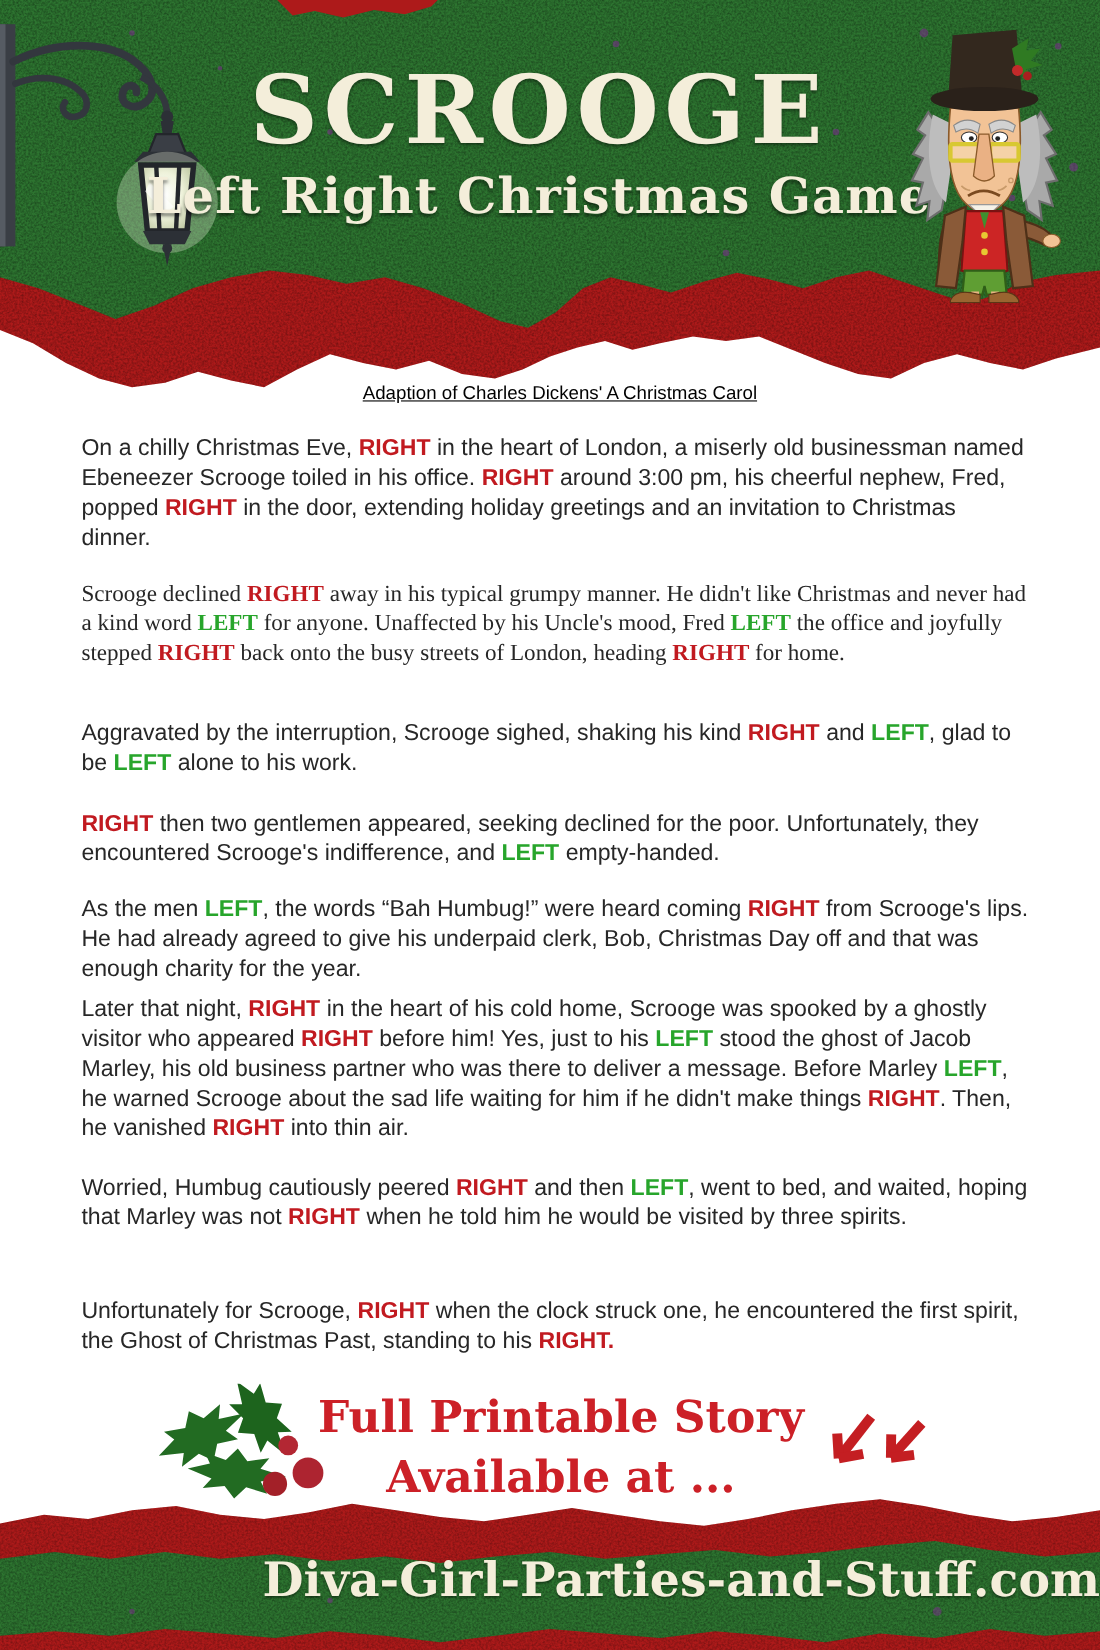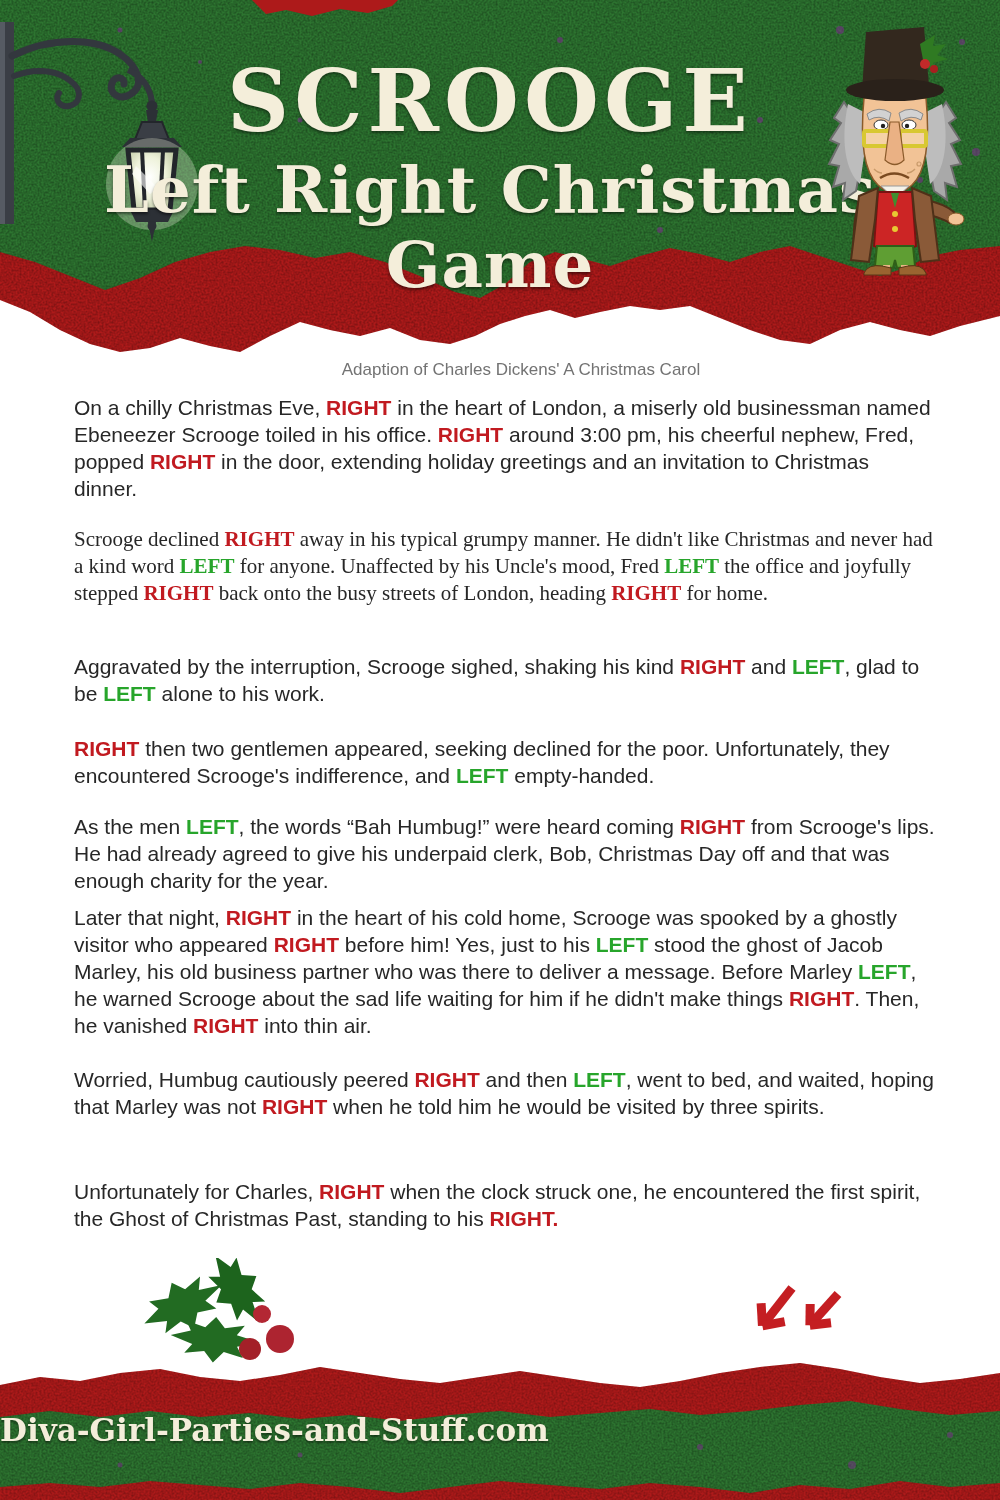--- a/index.html
+++ b/index.html
@@ -21,28 +21,28 @@
     font-family:"DejaVu Serif",serif;font-weight:bold;
     font-size:86px;letter-spacing:5px;
     color:var(--cream);
     text-shadow:0 2px 3px rgba(0,0,0,.45);
     margin-top:16px;
   }
   .subtitle{
     position:absolute;top:152px;left:60px;width:860px;
     text-align:center;
     font-family:"DejaVu Serif",serif;font-weight:bold;
-    font-size:64px;letter-spacing:1px;
+    font-size:45px;letter-spacing:1px;
     color:var(--cream);
     text-shadow:0 2px 3px rgba(0,0,0,.5);
   }
   
   .tagline{
-    position:absolute;top:344px;left:74px;width:862px;margin:16px;
-    text-align:center;font-size:17px;color:#737373;
+    position:absolute;top:344px;left:74px;width:862px;margin:4px;
+    text-align:center;font-size:17px;color:#000000;text-decoration:underline;
   }
   .story{position:absolute;top:0;left:74px;width:862px;height:0;}
   .para{
     position:absolute;left:0;width:100%;margin:0;
     font-size:21px;line-height:27px;color:#272727;
   }
   .para:nth-of-type(1){top:394px;}
   .para:nth-of-type(2){top:526px;font-family:Liberation Serif, serif;}
   .para:nth-of-type(3){top:653px;}
   .para:nth-of-type(4){top:735px;}
@@ -59,23 +59,23 @@
     text-align:center;
     font-family:"DejaVu Serif",serif;font-weight:bold;
     font-size:40px;line-height:54px;
     color:var(--promo-red);
   }
   .arrows{position:absolute;top:1282px;left:752px;width:110px;height:85px;}
   
   .ftr-bg{position:absolute;top:1355px;left:0;width:1000px;height:145px;}
   .site{
     position:absolute;top:1412px;left:0;width:1000px;
-    text-align:left;
-    font-family:"DejaVu Serif",serif;font-weight:bold;
-    font-size:31px;
+    text-align:right;
+    font-family:"DejaVu Serif",serif;font-weight:bold;
+    font-size:43px;
     color:var(--cream);
     text-shadow:0 2px 2px rgba(0,0,0,.4);
   }
 </style>
 </head>
 <body>
 
 <div class="page">
 
   <svg class="hdr-bg" viewBox="0 0 1000 360" preserveAspectRatio="none" aria-hidden="true">
@@ -199,35 +199,39 @@
 
   <p class="tagline">Adaption of Charles Dickens' A Christmas Carol</p>
   <div class="story">
       <p class="para"><span>On a chilly Christmas Eve, </span><span class="right">RIGHT</span><span> in the heart of London, a miserly old businessman named Ebeneezer Scrooge toiled in his office. </span><span class="right">RIGHT</span><span> around 3:00 pm, his cheerful nephew, Fred, popped </span><span class="right">RIGHT</span><span> in the door, extending holiday greetings and an invitation to Christmas dinner.</span></p>
       <p class="para"><span>Scrooge declined </span><span class="right">RIGHT</span><span> away in his typical grumpy manner. He didn't like Christmas and never had a kind word </span><span class="left">LEFT</span><span> for anyone.  Unaffected by his Uncle's mood, Fred </span><span class="left">LEFT</span><span> the office and joyfully stepped </span><span class="right">RIGHT</span><span> back onto the busy streets of London, heading </span><span class="right">RIGHT</span><span> for home.</span></p>
       <p class="para"><span>Aggravated by the interruption, Scrooge sighed, shaking his kind </span><span class="right">RIGHT</span><span> and </span><span class="left">LEFT</span><span>, glad to be </span><span class="left">LEFT</span><span> alone to his work.</span></p>
       <p class="para"><span class="right">RIGHT</span><span> then two gentlemen appeared, seeking declined for the poor. Unfortunately, they encountered Scrooge's indifference, and </span><span class="left">LEFT</span><span> empty-handed.</span></p>
       <p class="para"><span>As the men </span><span class="left">LEFT</span><span>, the words “Bah Humbug!” were heard coming </span><span class="right">RIGHT</span><span> from Scrooge's lips. He had already agreed to give his underpaid clerk, Bob, Christmas Day off and that was enough charity for the year.</span></p>
       <p class="para"><span>Later that night, </span><span class="right">RIGHT</span><span> in the heart of his cold home, Scrooge was spooked by a ghostly visitor who appeared </span><span class="right">RIGHT</span><span> before him! Yes, just to his </span><span class="left">LEFT</span><span> stood the ghost of Jacob Marley, his old business partner who was there to deliver a message. Before Marley </span><span class="left">LEFT</span><span>, he warned Scrooge about the sad life waiting for him if he didn't make things </span><span class="right">RIGHT</span><span>. Then, he vanished </span><span class="right">RIGHT</span><span> into thin air.</span></p>
       <p class="para"><span>Worried, Humbug cautiously peered </span><span class="right">RIGHT</span><span> and then </span><span class="left">LEFT</span><span>, went to bed, and waited, hoping that Marley was not </span><span class="right">RIGHT</span><span> when he told him he would be visited by three spirits.</span></p>
-      <p class="para"><span>Unfortunately for Charles, </span><span class="right">RIGHT</span><span> when the clock struck one, he encountered the first spirit, the Ghost of Christmas Past, standing to his </span><span class="right">RIGHT.</span></p>
+      <p class="para"><span>Unfortunately for Scrooge, </span><span class="right">RIGHT</span><span> when the clock struck one, he encountered the first spirit, the Ghost of Christmas Past, standing to his </span><span class="right">RIGHT.</span></p>
     </div>
 
   <svg class="holly" viewBox="0 0 168 108" aria-hidden="true">
     <defs>
       <polygon id="hleaf" points="-34,0 -20,-7 -24,-17 -10,-12 -3,-24 4,-13 18,-18 13,-7 30,-2 14,5 19,16 5,12 -2,24 -9,13 -23,17 -18,7"></polygon>
     </defs>
     <use href="#hleaf" transform="translate(48,46) rotate(-25) scale(1.35,1.05)" fill="#226b22"></use>
     <use href="#hleaf" transform="translate(100,34) rotate(58) scale(1.25,1.0)" fill="#1d641d"></use>
     <use href="#hleaf" transform="translate(80,82) rotate(6) scale(1.4,0.95)" fill="#226b22"></use>
     <circle cx="124" cy="56" r="9" fill="#b32733"></circle>
     <circle cx="142" cy="81" r="14" fill="#ad2430"></circle>
     <circle cx="112" cy="91" r="11" fill="#a32028"></circle>
   </svg>
 
+  <div class="promo-text">
+    <div>Full Printable Story</div>
+    <div>Available at ...</div>
+  </div>
 
   <svg class="arrows" viewBox="0 0 110 85" aria-hidden="true">
     <g stroke="#c41e22" stroke-width="9" fill="none">
       <g transform="translate(40,6) rotate(38)">
         <line x1="0" y1="0" x2="0" y2="48"></line>
         <line x1="0" y1="48" x2="-15" y2="31"></line>
         <line x1="0" y1="48" x2="15" y2="31"></line>
       </g>
       <g transform="translate(86,12) rotate(42)">
         <line x1="0" y1="0" x2="0" y2="42"></line>

